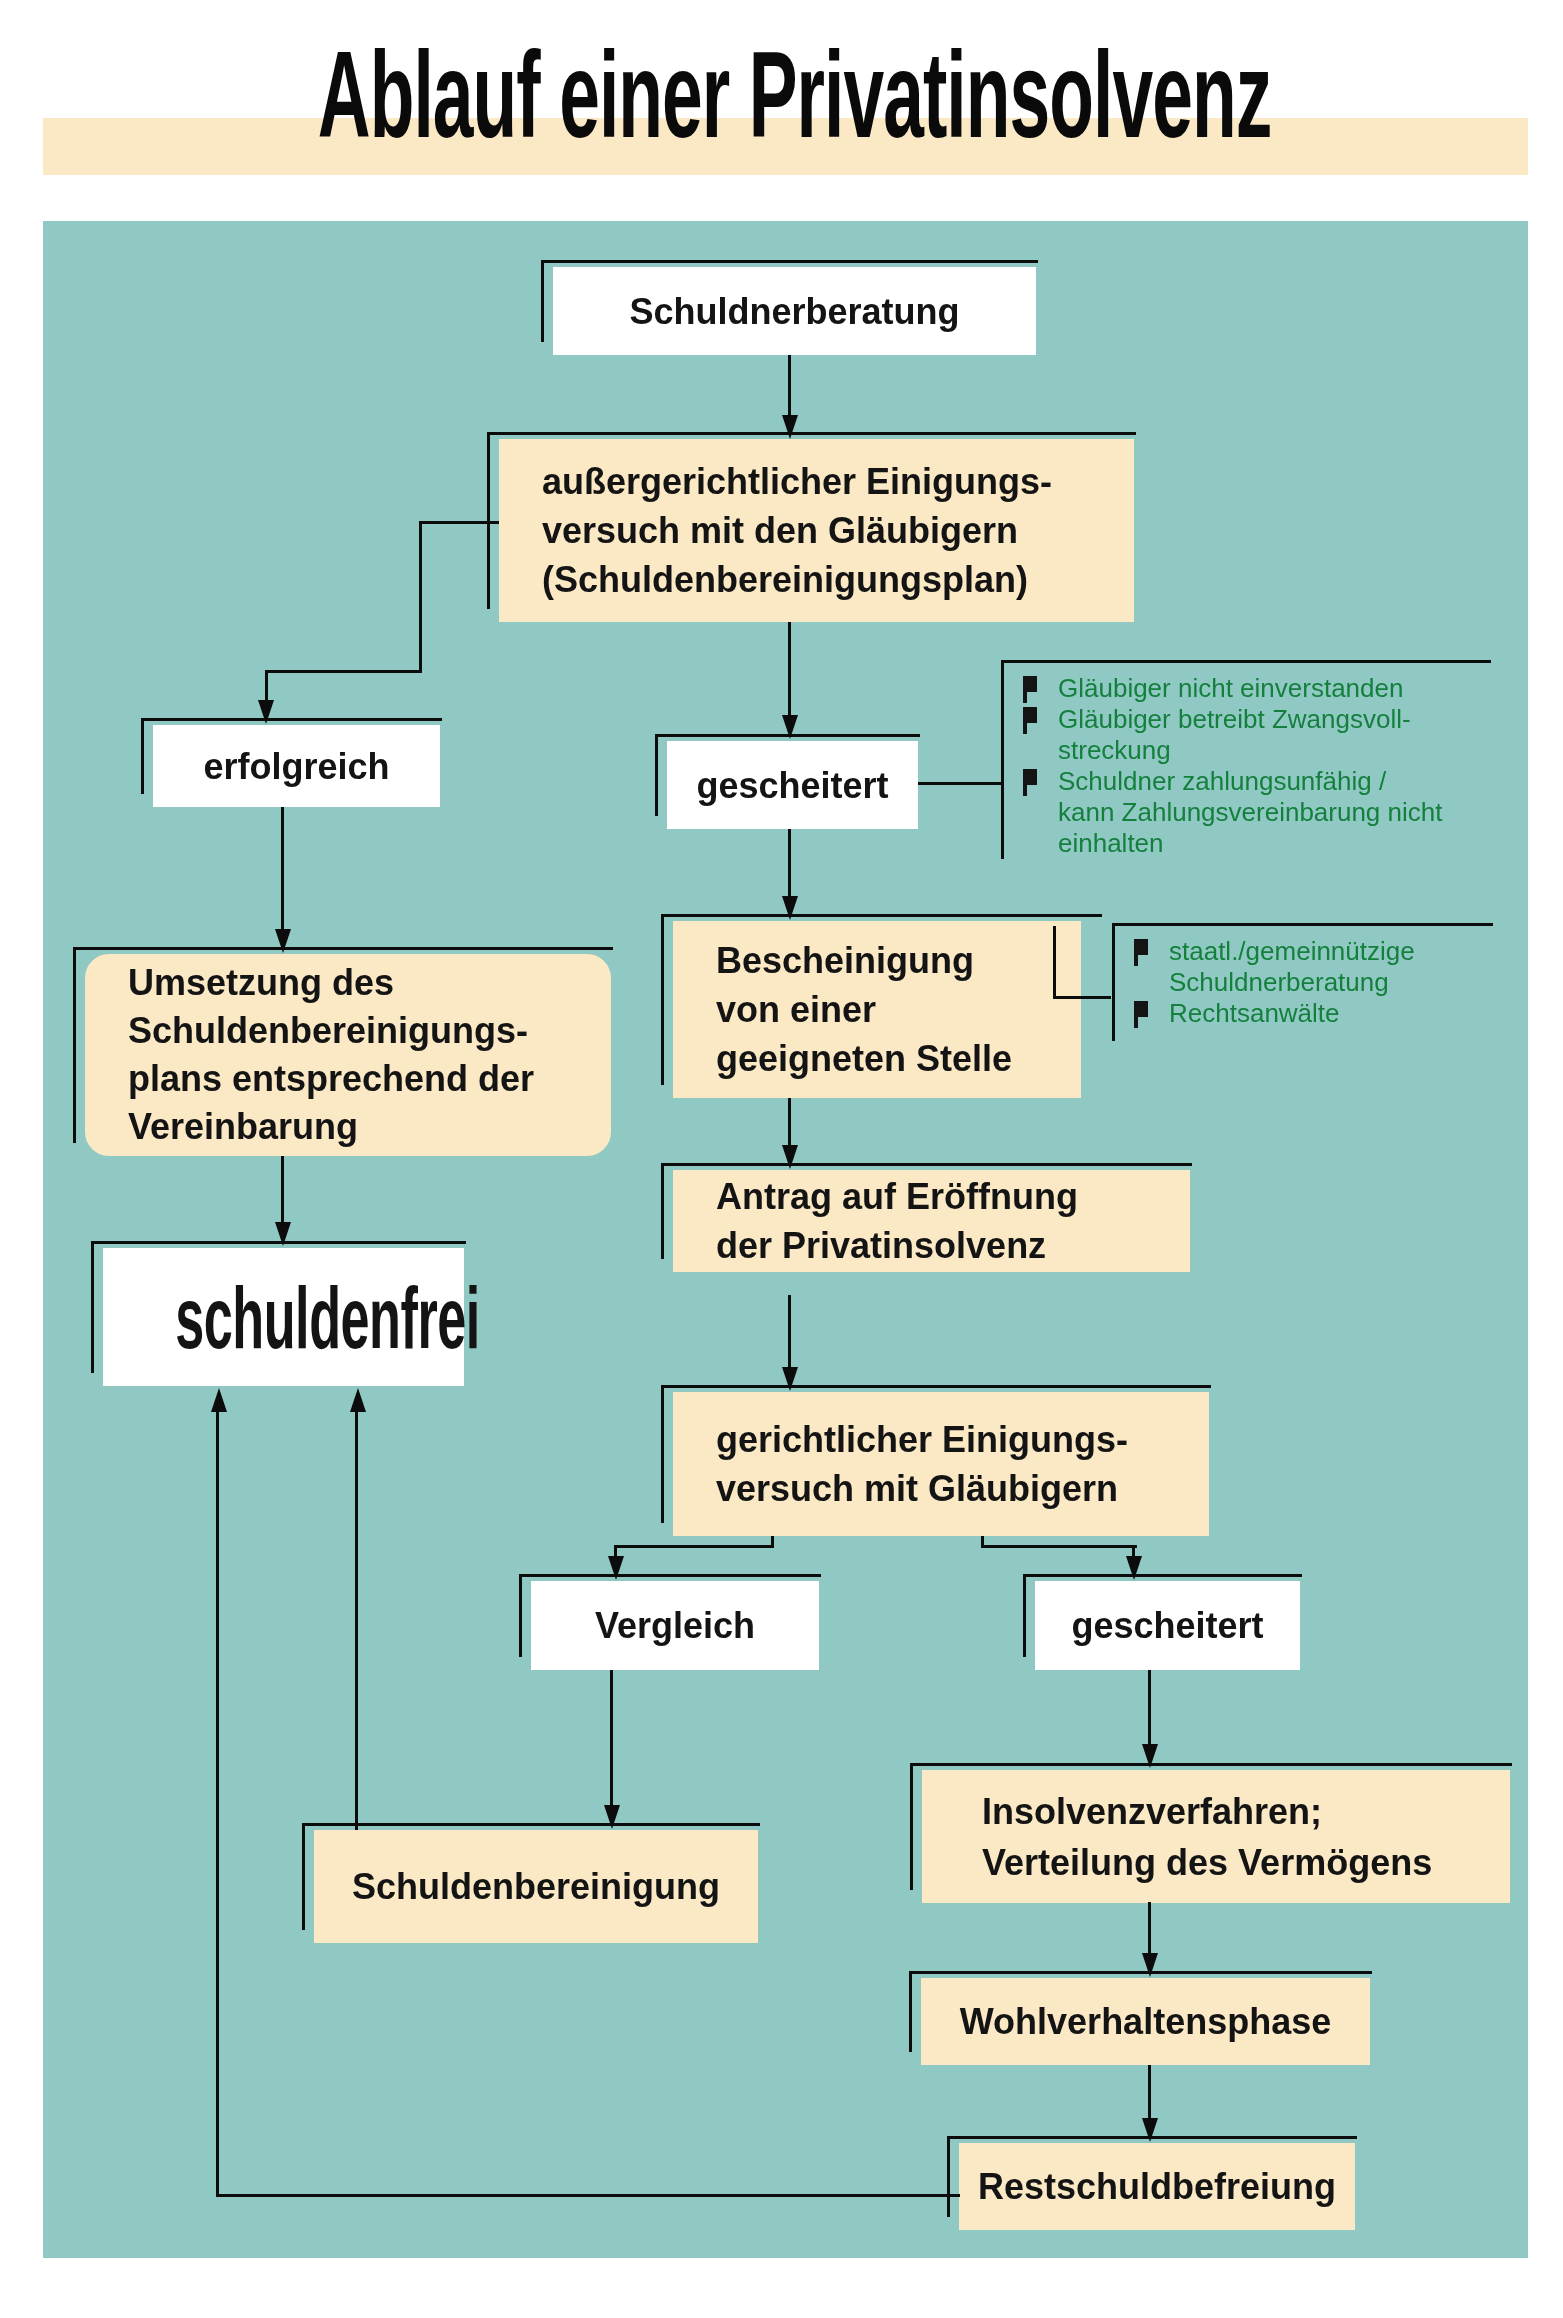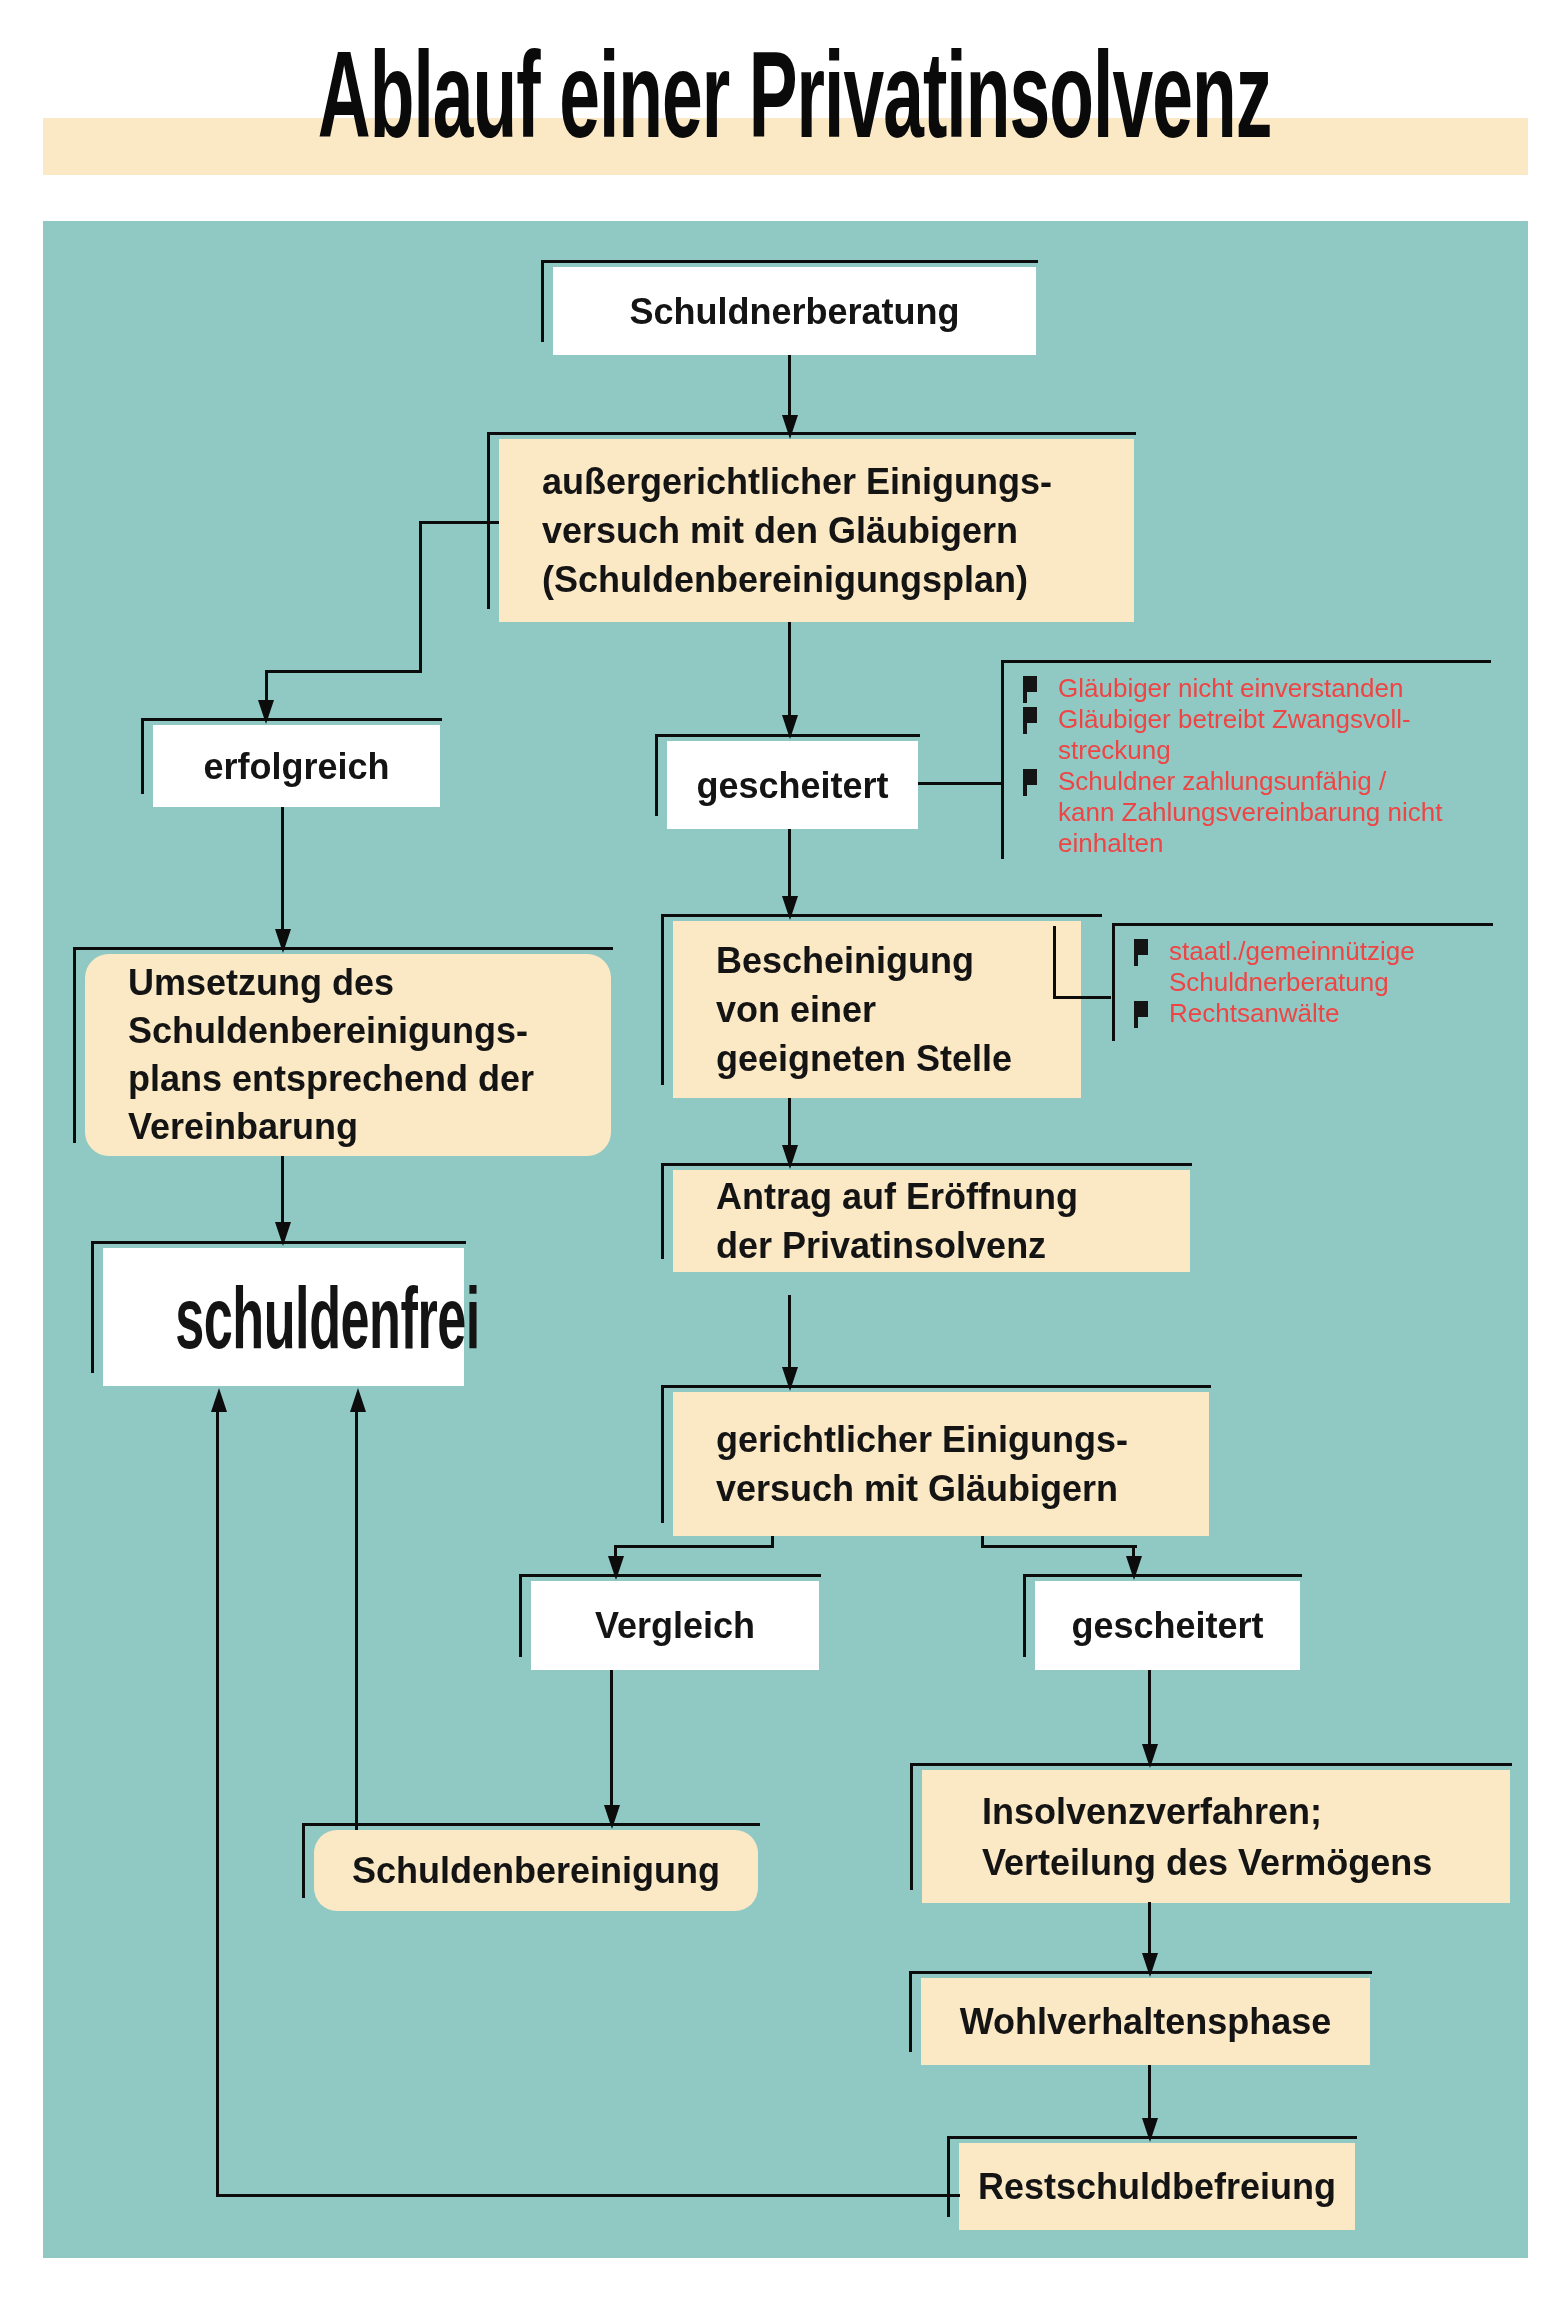--- a/index.html
+++ b/index.html
@@ -30,21 +30,21 @@
   .ln{position:absolute;background:#0c0c0c;}
   .ah-d{position:absolute;width:0;height:0;border-left:8px solid transparent;
     border-right:8px solid transparent;border-top:24px solid #0c0c0c;}
   .ah-u{position:absolute;width:0;height:0;border-left:8px solid transparent;
     border-right:8px solid transparent;border-bottom:24px solid #0c0c0c;}
 
   
   .panel{position:absolute;border-top:3.2px solid #0c0c0c;border-left:3.2px solid #0c0c0c;
     padding:9.5px 0 0 19px;box-sizing:border-box;display:flex;flex-direction:column;}
   .pitem{display:flex;align-items:flex-start;font-size:26px;line-height:31px;
-    color:#ef4444;white-space:pre-line;}
+    color:#15803d;white-space:pre-line;}
   .flag{position:relative;width:16px;height:27px;flex:0 0 16px;margin:3.2px 19px 0 0;}
   .flag::before{content:"";position:absolute;left:0;top:0;width:4px;height:27px;background:#141414;}
   .flag::after{content:"";position:absolute;left:4px;top:0;width:9.5px;height:16px;background:#141414;}
 </style>
 </head>
 <body>
 
 <div class="stage">
 
   <div class="title-band"></div>
@@ -80,21 +80,21 @@
   <div class="node cream pad" style="left:673px;top:1170px;width:474px;height:102px;">Antrag auf Eröffnung
 der Privatinsolvenz</div>
 
   <div class="node cream pad" style="left:673px;top:1392px;width:493px;height:144px;">gerichtlicher Einigungs-
 versuch mit Gläubigern</div>
 
   <div class="node white ctr" style="left:531px;top:1581px;width:288px;height:89px;">Vergleich</div>
 
   <div class="node white ctr" style="left:1035px;top:1581px;width:265px;height:89px;">gescheitert</div>
 
-  <div class="node cream ctr" style="left:314px;top:1830px;width:444px;height:81px;border-radius:23px;">Schuldenbereinigung</div>
+  <div class="node cream ctr" style="left:314px;top:1830px;width:444px;height:113px;">Schuldenbereinigung</div>
 
   <div class="node cream pad" style="left:922px;top:1770px;width:528px;height:133px;line-height:51px;padding-left:60px;">Insolvenzverfahren;
 Verteilung des Vermögens</div>
 
   <div class="node cream ctr" style="left:921px;top:1978px;width:449px;height:87px;">Wohlverhaltensphase</div>
 
   <div class="node cream ctr" style="left:959px;top:2143px;width:396px;height:87px;">Restschuldbefreiung</div>
 
   <div class="panel" style="left:1001px;top:660px;width:490px;height:199px;">
     <div class="pitem">

